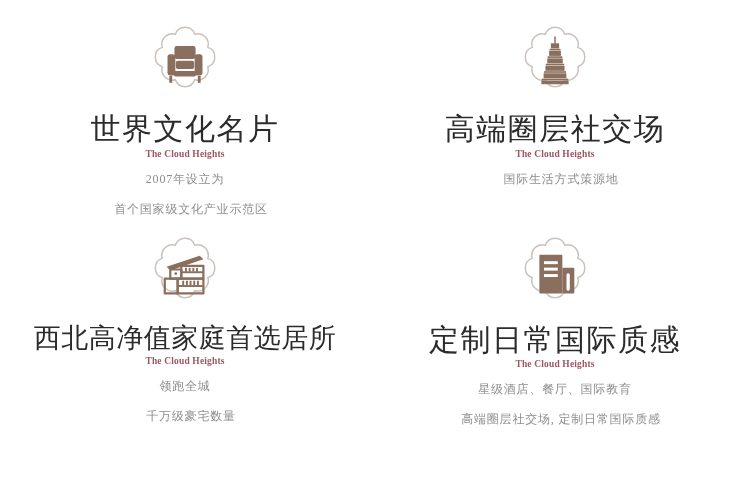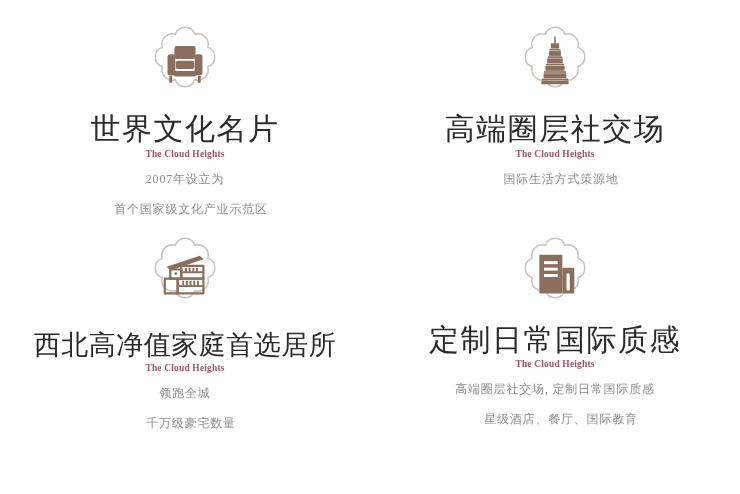--- a/index.html
+++ b/index.html
@@ -56,21 +56,20 @@
     line-height: 1.12;
     color: #2b2b2b;
     letter-spacing: 1.5px;
     white-space: nowrap;
     margin: 0;
     font-weight: 400;
   }
   .headline.narrow {
     font-size: 27px;
     letter-spacing: 0.5px;
-    margin-top: 7px;
   }
 
   
   .brand {
     font-family: "Liberation Serif", "DejaVu Serif", serif;
     font-size: 11px;
     color: #9b5560;
     letter-spacing: 0.2px;
     margin-top: 1px;
     margin-bottom: 0;
@@ -238,18 +237,18 @@
           <rect x="38" y="35" width="15" height="3.2"></rect>
           <rect x="38" y="42" width="15" height="3.2"></rect>
           <rect x="38" y="49" width="15" height="3.2"></rect>
           <rect x="62.5" y="48" width="3.6" height="19" rx="1.8"></rect>
         </g>
       </svg>
     </div>
     <div class="headline">定制日常国际质感</div>
     <div class="brand">The Cloud Heights</div>
     <ul class="sub-list">
+      <li class="sub-line">星级酒店、餐厅、国际教育</li>
       <li class="sub-line">高端圈层社交场, 定制日常国际质感</li>
-      <li class="sub-line">星级酒店、餐厅、国际教育</li>
     </ul>
   </div>
 
 </div>
 
 </body></html>

